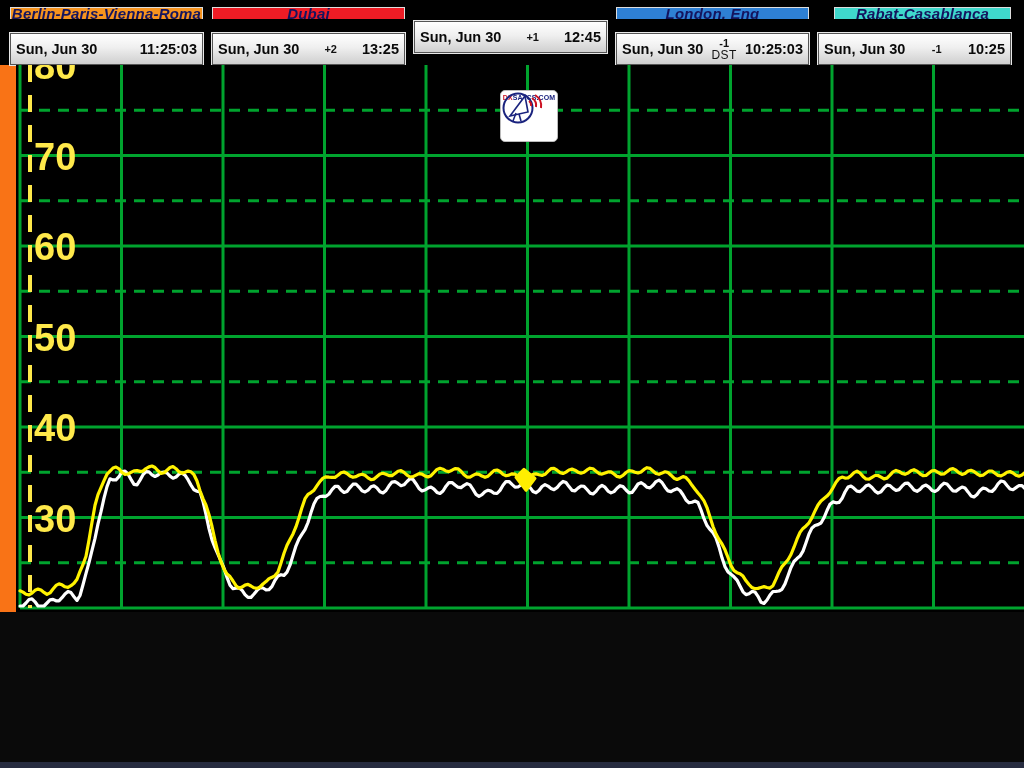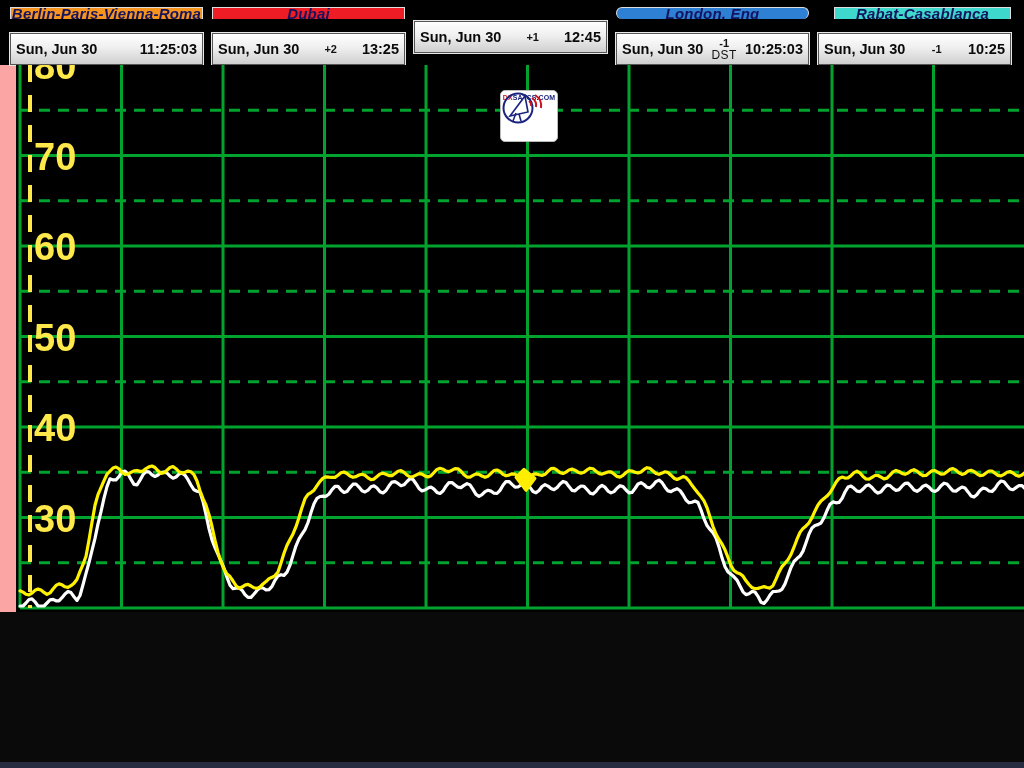--- a/index.html
+++ b/index.html
@@ -1,18 +1,18 @@
 <!DOCTYPE html>
 <html><head>
 <meta charset="utf-8">
 <style>
   * { margin:0; padding:0; box-sizing:border-box; }
   html,body { width:1024px; height:768px; background:#000; overflow:hidden;
               font-family:"Liberation Sans", sans-serif; }
-  #screen { position:absolute; left:0; top:0; width:920px; height:768px; background:#fca5a5; }
+  #screen { position:absolute; left:0; top:0; width:920px; height:768px; background:#f97316; }
 
   
   .clockbar { position:absolute; left:0; top:0; width:1024px; height:65px; background:#000;
               display:flex; gap:9px; padding:7px 13px 0 10px; }
   .clock { flex:1 1 0; display:flex; flex-direction:column; }
   .clock-city { height:23px; border:1px solid #dddddd; border-bottom:none;
                 display:flex; align-items:center; justify-content:center;
                 font-size:15px; font-weight:bold; font-style:italic; color:#14145e;
                 letter-spacing:0.2px; white-space:nowrap; overflow:hidden; }
   .clock-time-row { height:30px; margin-top:14px; border:1px solid #555;
@@ -78,21 +78,21 @@
       <div class="clock-time-row">
         <span class="clock-date">Sun, Jun 30</span>
         <span class="clock-offset-wrap">
           <span class="clock-offset">+1</span>
           <span class="clock-offset-label"></span>
         </span>
         <span class="clock-time">12:45</span>
       </div>
     </div>
     <div class="clock">
-      <div class="clock-city" style="background: rgb(46, 128, 212); border-radius: 10px;">London, Eng</div>
+      <div class="clock-city" style="background: rgb(46, 128, 212);">London, Eng</div>
       <div class="clock-time-row">
         <span class="clock-date">Sun, Jun 30</span>
         <span class="clock-offset-wrap">
           <span class="clock-offset">-1</span>
           <span class="clock-offset-label">DST</span>
         </span>
         <span class="clock-time">10:25:03</span>
       </div>
     </div>
     <div class="clock">

